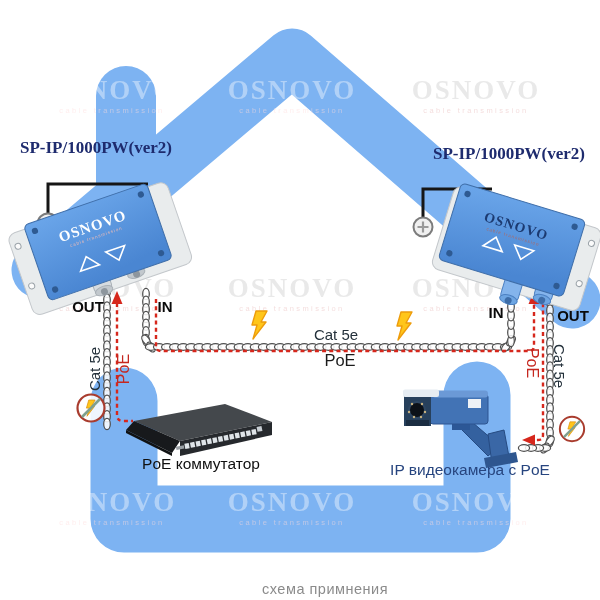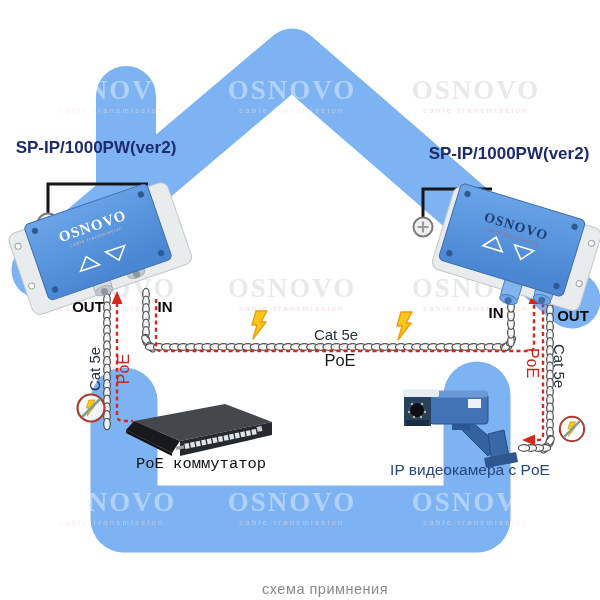--- a/index.html
+++ b/index.html
@@ -3,26 +3,26 @@
 <meta charset="utf-8">
 <style>
   html,body{margin:0;padding:0;}
   #stage{position:relative;width:600px;height:600px;background:#ffffff;overflow:hidden;
          font-family:"Liberation Sans",sans-serif;}
   #diagram{position:absolute;left:0;top:0;z-index:1;}
   .lbl{position:absolute;z-index:3;transform:translate(-50%,-50%);white-space:nowrap;
        font-family:"Liberation Sans",sans-serif;}
   .lbl.rotccw{transform:translate(-50%,-50%) rotate(-90deg);}
   .lbl.rotcw{transform:translate(-50%,-50%) rotate(90deg);}
-  .dev{font-size:17px;font-weight:bold;color:#1e2b6e;}
+  .dev{font-size:17px;font-weight:bold;color:#1e2b6e;font-family:Liberation Serif, serif;}
   .port{font-size:15px;font-weight:bold;color:#0a0a0a;}
   .cat{font-size:15px;color:#24313b;}
   .poe-red{font-size:16px;color:#c5271f;}
   .poe-mid{font-size:16.5px;color:#1b1b1b;}
-  .equip{font-size:15.5px;color:#101010;font-family:Liberation Mono, monospace;}
+  .equip{font-size:15.5px;color:#101010;}
   .cam{font-size:15.5px;color:#27457f;}
   .caption{font-size:14.5px;color:#8b8b8b;letter-spacing:.5px;}
 </style>
 </head>
 <body>
 
 <div id="stage">
 <svg id="diagram" width="600" height="600" viewBox="0 0 600 600">
   <defs>
     <linearGradient id="lidGrad" x1="0" y1="0" x2="0.25" y2="1">

